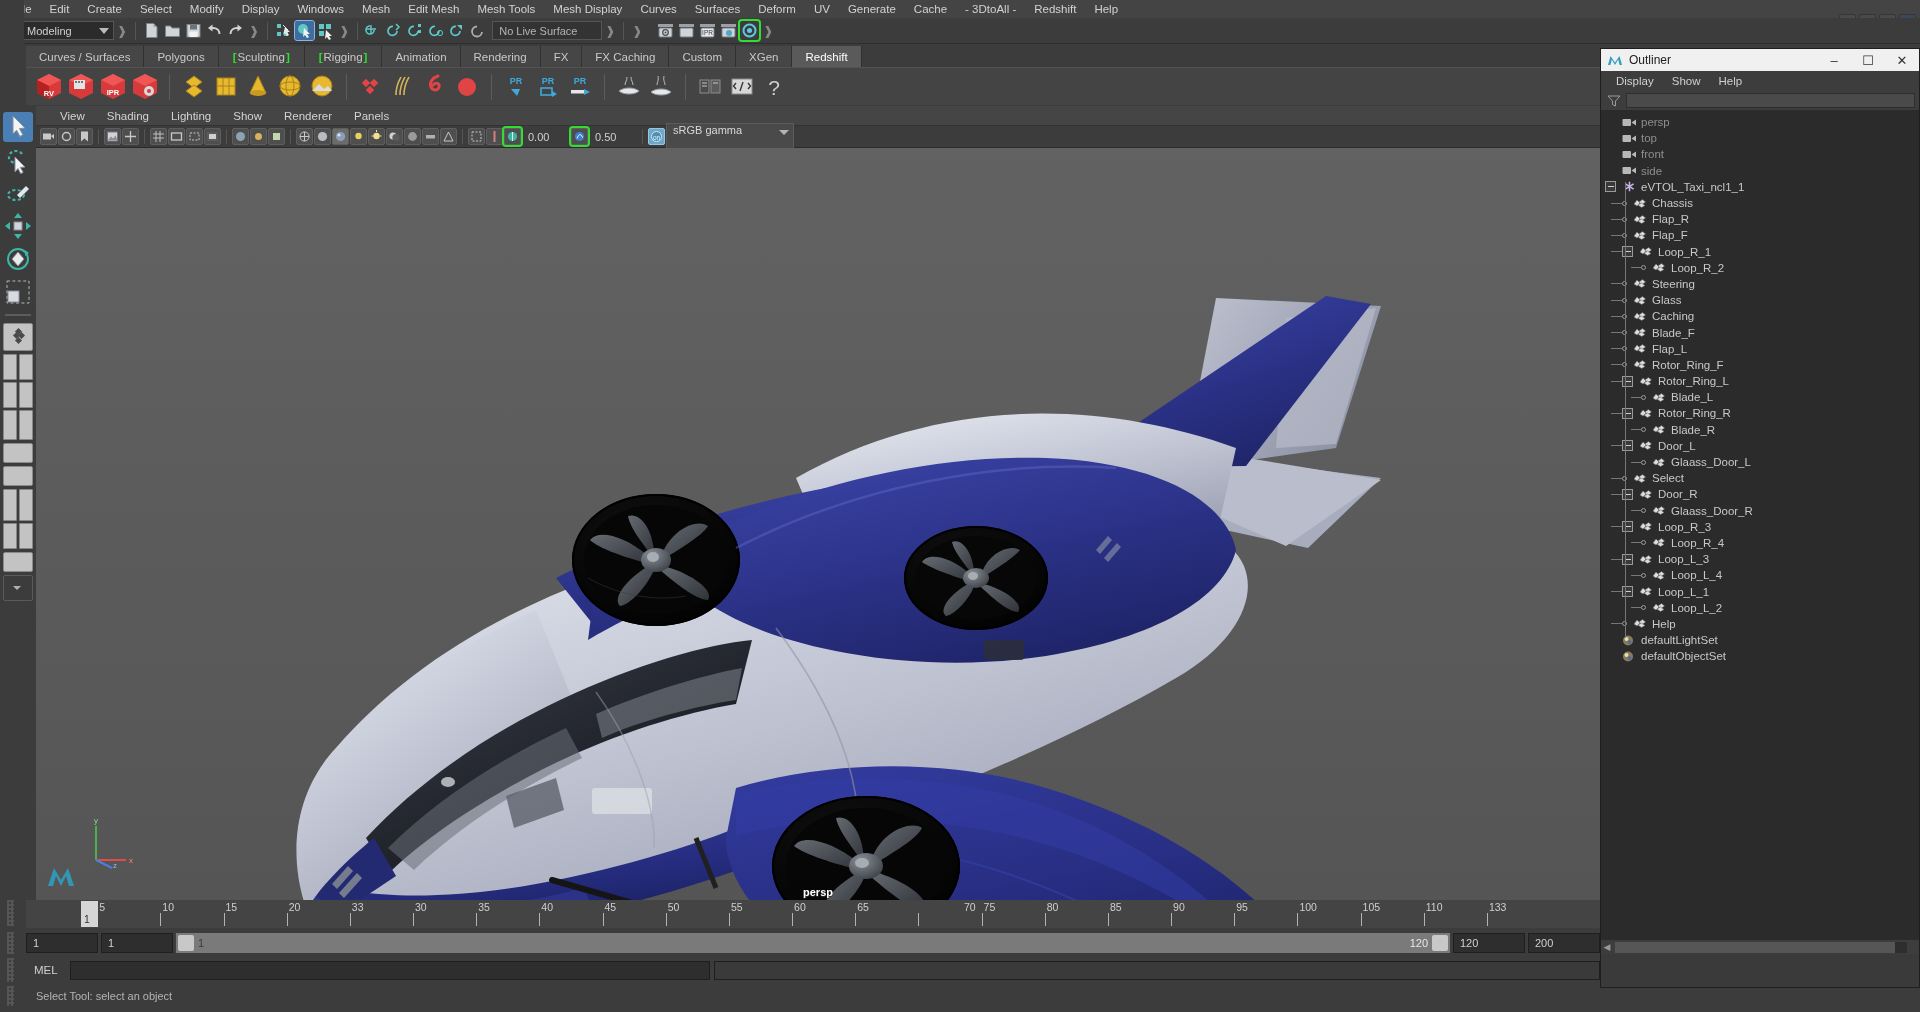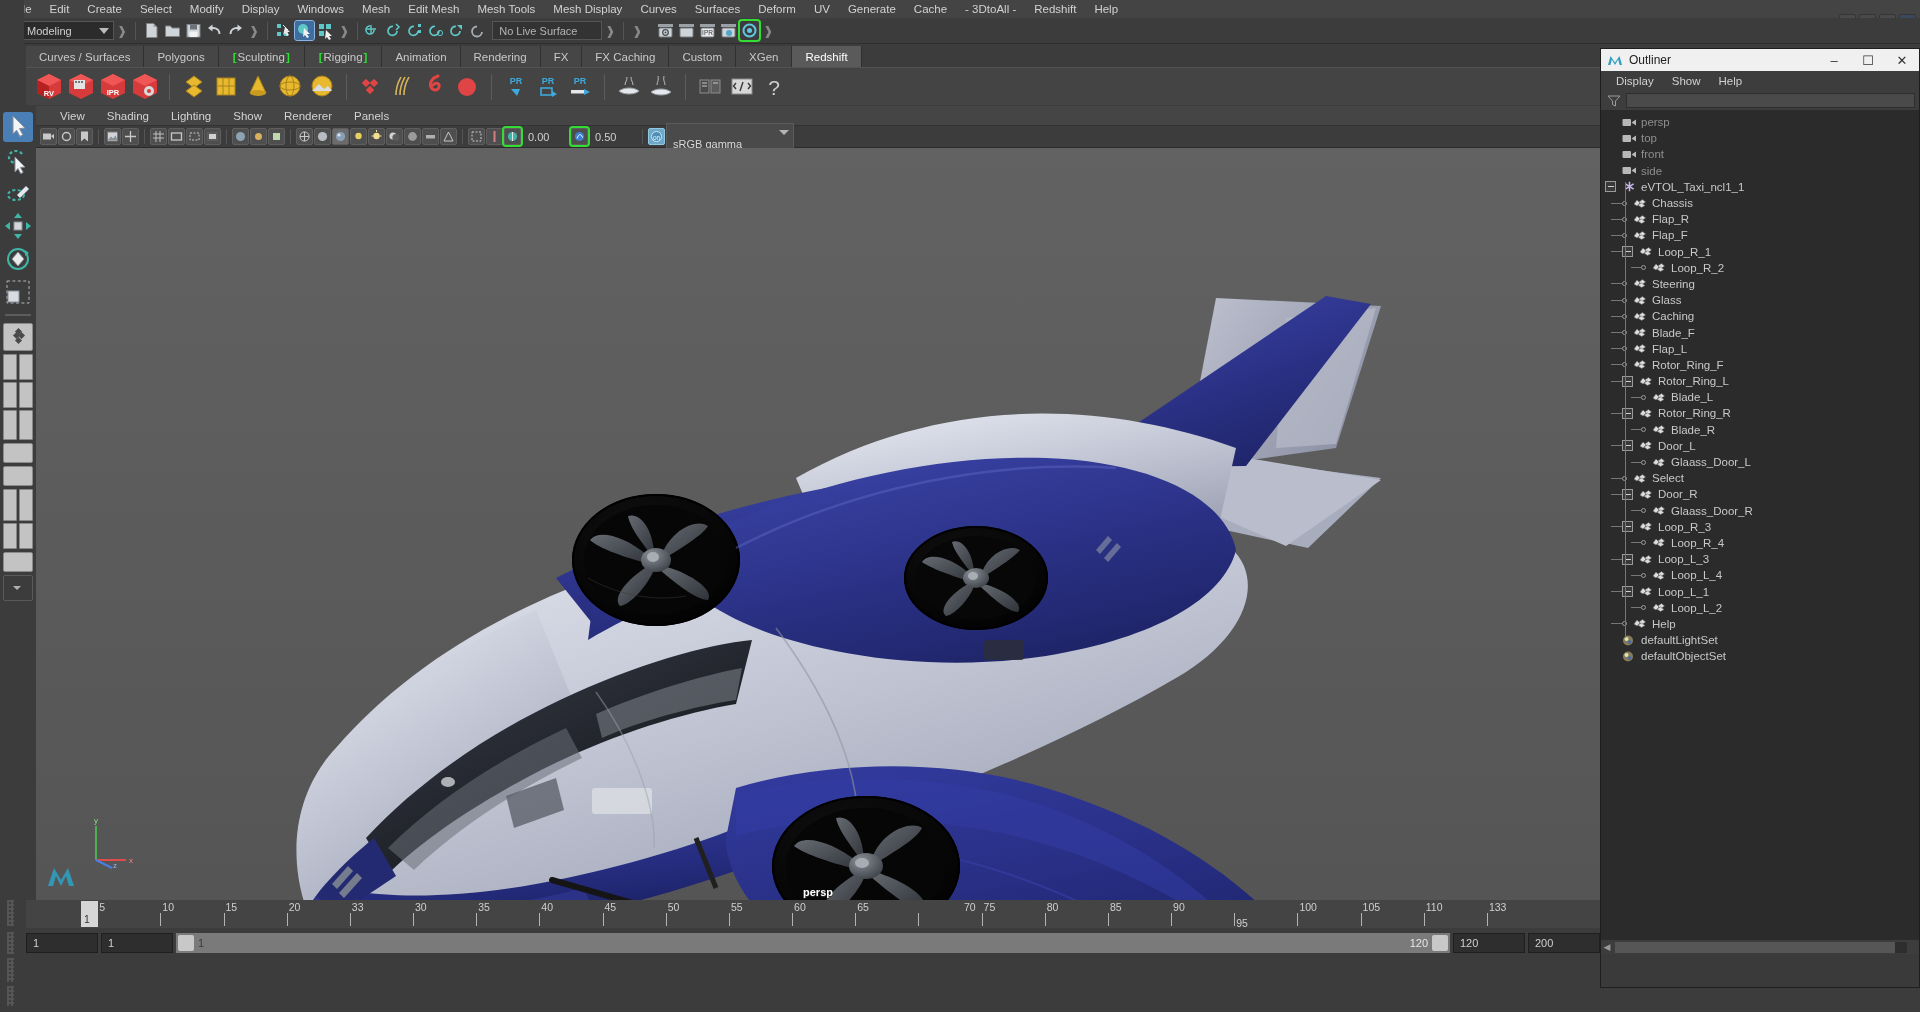--- a/index.html
+++ b/index.html
@@ -103,21 +103,21 @@
   .vptool {
     height:22px; background:#3c3c3c; display:flex; align-items:center; padding-left:4px;
     border-bottom:1px solid #2b2b2b; gap:1px;
   }
   .vticon { width:17px;height:17px;background:#4e4e4e;border:1px solid #5e5e5e;border-radius:2px;position:relative;}
   .vticon.on { background:#6b6b6b; }
   .vtsep { width:1px;height:15px;background:#555;margin:0 4px;}
   .numfld { width:48px;height:16px;background:#3c3c3c;border:none;color:#d0d0d0;
             font-size:11px;display:flex;align-items:center;padding-left:6px; }
   .csdrop { width:128px;height:28px;background:#4a4a4a;border:1px solid #5a5a5a;
-            display:flex;align-items:flex-end;padding-left:6px;font-size:11px;color:#d8d8d8;position:relative;}
+            display:flex;align-items:flex-start;padding-left:6px;font-size:11px;color:#d8d8d8;position:relative;}
   .csdrop .arr{position:absolute;right:4px;top:6px;border-left:5px solid transparent;
             border-right:5px solid transparent;border-top:5px solid #b5b5b5;}
   .vpcanvas { position:relative; width:1564px; height:754px; background:#5b5b5b; overflow:hidden; }
 
   .vplabel { position:absolute; left:50%; bottom:4px; transform:translateX(-50%);
              font-size:11px; color:#fff; font-weight:bold; text-shadow:0 1px 1px #333; }
   .axisgiz { position:absolute; left:46px; bottom:32px; width:56px; height:56px; }
   .homeicon { position:absolute; left:8px; bottom:8px; width:34px; height:34px; }
 
   
@@ -1567,21 +1567,21 @@
         <span class="tl" style="left: 938px;">70</span>
         <span class="tk" style="left: 955.561px;"></span>
         <span class="tl" style="left: 957.561px;">75</span>
         <span class="tk" style="left: 1018.73px;"></span>
         <span class="tl" style="left: 1020.73px;">80</span>
         <span class="tk" style="left: 1081.9px;"></span>
         <span class="tl" style="left: 1083.9px;">85</span>
         <span class="tk" style="left: 1145.07px;"></span>
         <span class="tl" style="left: 1147.07px;">90</span>
         <span class="tk" style="left: 1208.24px;"></span>
-        <span class="tl" style="left: 1210.24px; margin-top: 16px;">95</span>
+        <span class="tl" style="left: 1210.24px;">95</span>
         <span class="tk" style="left: 1271.41px;"></span>
         <span class="tl" style="left: 1273.41px;">100</span>
         <span class="tk" style="left: 1334.59px;"></span>
         <span class="tl" style="left: 1336.59px;">105</span>
         <span class="tk" style="left: 1397.76px;"></span>
         <span class="tl" style="left: 1399.76px;">110</span>
         <span class="tk" style="left: 1460.93px;"></span>
         <span class="tl" style="left: 1462.93px;">133</span>
       </div>
     <div class="playhead" style="left:55px">
@@ -1597,17 +1597,23 @@
       <span class="knobL"></span>
       <span class="lblL">1</span>
       <span class="knobR"></span>
       <span class="lblR">120</span>
     </div>
     <div class="rfld">120</div>
     <div class="rfld">200</div>
   </div>
   <div class="gripdots" style="left:7px;top:932px;height:22px;"></div>
 
+  <div class="melrow">
+    <span class="mellbl">MEL</span>
+    <input class="melfld b" value="" style="">
+    <div class="melfld2"></div>
+  </div>
   <div class="gripdots" style="left:7px;top:958px;height:24px;"></div>
 
+  <div class="statusbar">Select Tool: select an object</div>
   <div class="gripdots" style="left:7px;top:986px;height:20px;"></div>
 
 </div>
 
 </body></html>

